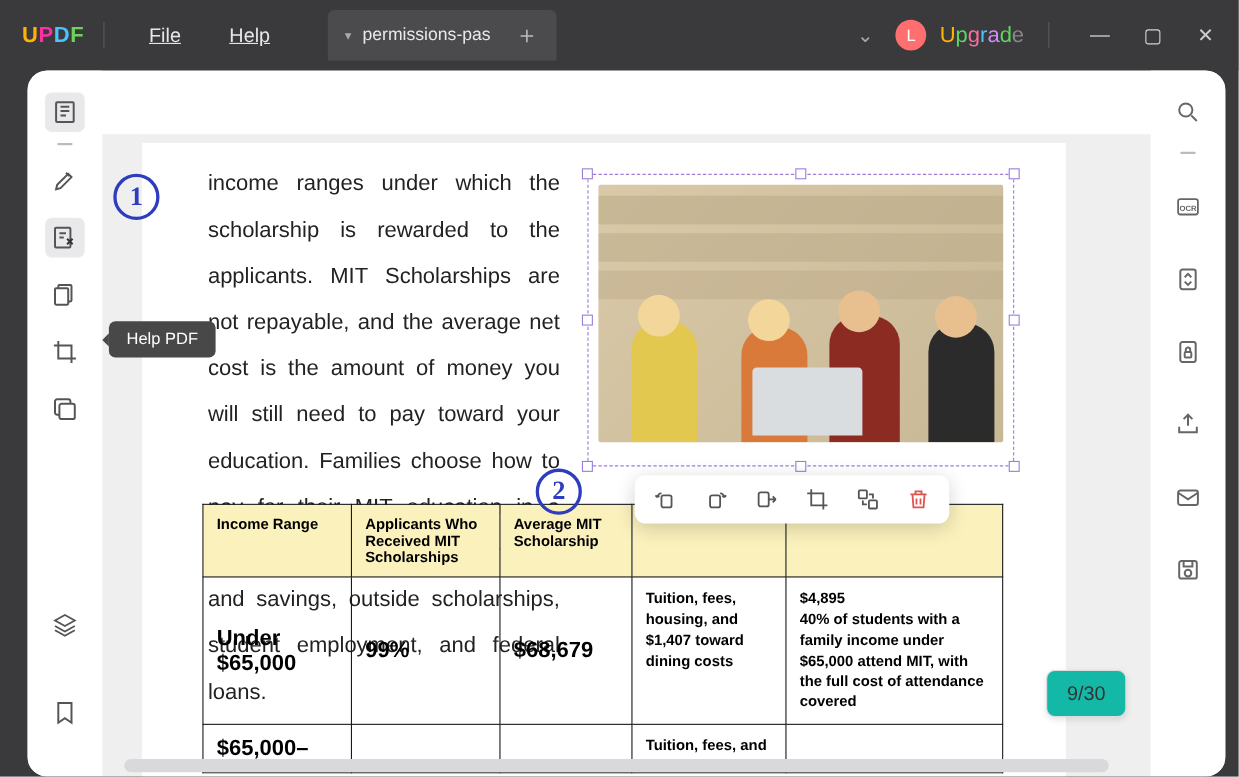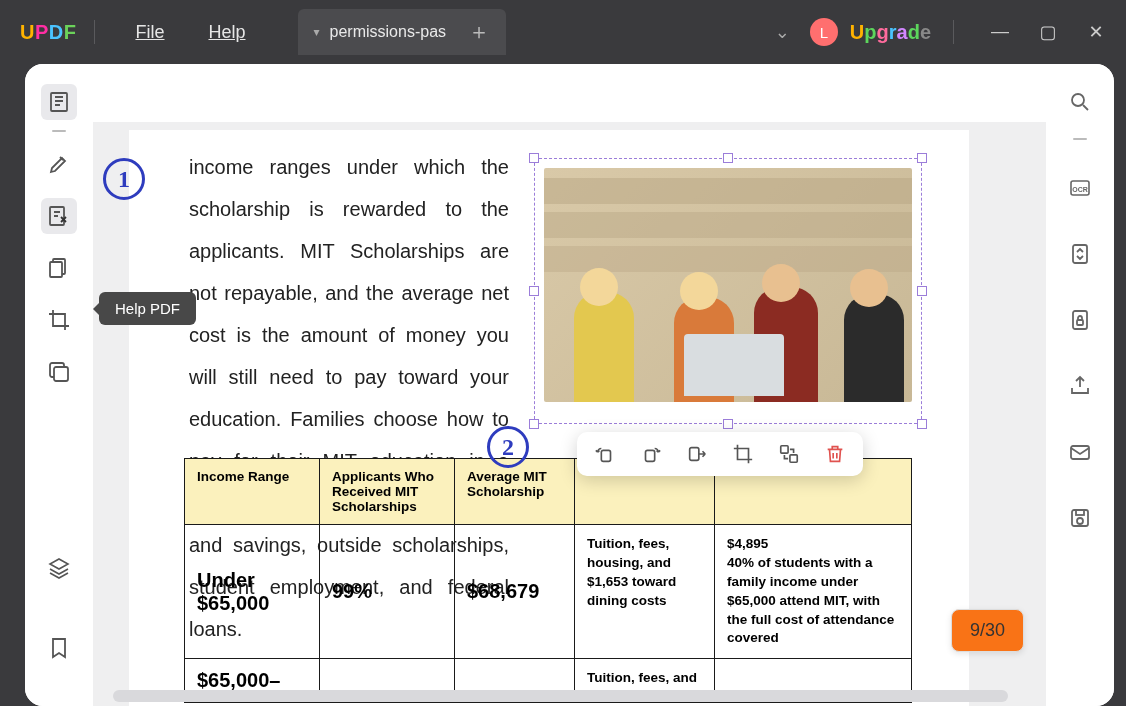--- a/index.html
+++ b/index.html
@@ -12,21 +12,21 @@
 .vsep { width:1px; height:24px; background:#5a5a5d; margin: 0 18px; }
 .menu-item { color:#e6e6e6; font-size:18px; margin: 0 22px; cursor:pointer;text-decoration:underline; }
 .tab { display:flex; align-items:center; background:#4b4b4e; border-radius:6px 6px 0 0; padding: 10px 16px; margin-left: 30px; height: 46px; position:relative; }
 .tab .chev { color:#aaa; font-size:12px; margin-right:10px; }
 .tab-name { color:#e9e9e9; font-size:16px; white-space:nowrap; overflow:hidden; max-width:135px; }
 .tab-plus { color:#bbb; font-size:22px; margin-left:22px; cursor:pointer; }
 .spacer { flex:1; }
 .dropdown-chev { color:#aaa; font-size:18px; margin: 0 20px; cursor:pointer;}
 .upgrade-wrap { display:flex; align-items:center; gap:12px; margin-right:4px;}
 .avatar { width:28px; height:28px; border-radius:50%; background:#ff6f6f; color:#fff; display:flex; align-items:center; justify-content:center; font-size:15px; }
-.upgrade-text { font-size:20px; font-weight:700; }
+.upgrade-text { font-size:20px; font-weight:400; }
 .upgrade-text .u1{color:#ffb300}.upgrade-text .u2{color:#5cd65c}.upgrade-text .u3{color:#ff6b9d}.upgrade-text .u4{color:#4ac3ff}.upgrade-text .u5{color:#d287ff}.upgrade-text .u6{color:#5cd65c}.upgrade-text .u7{color:#888}
 .win-controls { display:flex; gap:28px; margin-left:18px; }
 .win-btn { color:#ccc; font-size:18px; cursor:pointer; width:20px; text-align:center;}
 
 
 .main { position:absolute; left:25px; right:12px; top:64px; bottom:0; background:#fff; border-radius:18px; overflow:hidden; }
 
 
 .left-sb { position:absolute; left:0; top:0; bottom:0; width:68px; background:#fff; display:flex; flex-direction:column; align-items:center; padding-top:20px; }
 .sb-btn { width:36px; height:36px; margin-bottom:16px; display:flex; align-items:center; justify-content:center; border-radius:6px; color:#555; cursor:pointer; position:relative;}
@@ -74,21 +74,21 @@
 .img-toolbar svg { width:22px; height:22px; }
 
 
 .tbl { position:absolute; left:55px; top:328px; width:728px; border-collapse:collapse; font-size:13px; }
 .tbl th, .tbl td { border:1px solid #1a1a1a; padding:10px 12px; vertical-align:top; }
 .tbl th { background:#fbf1bd; text-align:left; font-weight:700; font-size:13.5px; }
 .tbl td.center { text-align:left; vertical-align:middle; font-weight:700; font-size:20px;}
 .tbl td.left { font-weight:700; font-size:13.5px; line-height:1.4; }
 
 
-.page-counter { position:absolute; right:90px; bottom:54px; background:#f97316; border:1px solid #ddd; border-radius:8px; padding:10px 18px; font-size:18px; color:#333; box-shadow:0 2px 6px rgba(0,0,0,.1); z-index:30;margin-left:21px;}
+.page-counter { position:absolute; right:90px; bottom:54px; background:#14b8a6; border:1px solid #ddd; border-radius:8px; padding:10px 18px; font-size:18px; color:#333; box-shadow:0 2px 6px rgba(0,0,0,.1); z-index:30;margin-left:21px;}
 
 
 .anno { position:absolute; width:42px; height:42px; border:3.5px solid #2e3cbe; border-radius:50%; color:#2e3cbe; font-weight:800; font-size:24px; display:flex; align-items:center; justify-content:center; z-index:60; font-family: Georgia, serif;}
 
 
 .hscroll { position:absolute; left:88px; right:106px; bottom:4px; height:12px; background:#d9d9dc; border-radius:6px; }
 </style>
 </head>
 <body>
 
@@ -301,21 +301,21 @@
             <th style="width:120px">Average MIT Scholarship</th>
             <th style="width:140px"></th>
             <th></th>
           </tr>
         </thead>
         <tbody>
           <tr>
             <td class="center">Under $65,000</td>
             <td class="center">99%</td>
             <td class="center">$68,679</td>
-            <td class="left">Tuition, fees, housing, and $1,653 toward dining costs</td>
+            <td class="left">Tuition, fees, housing, and $1,407 toward dining costs</td>
             <td class="left" style="white-space:pre-line">$4,895
 40% of students with a family income under $65,000 attend MIT, with the full cost of attendance covered</td>
           </tr>
           <tr>
             <td class="center">$65,000–</td>
             <td class="center"></td>
             <td class="center"></td>
             <td class="left">Tuition, fees, and</td>
             <td class="left"></td>
           </tr>

